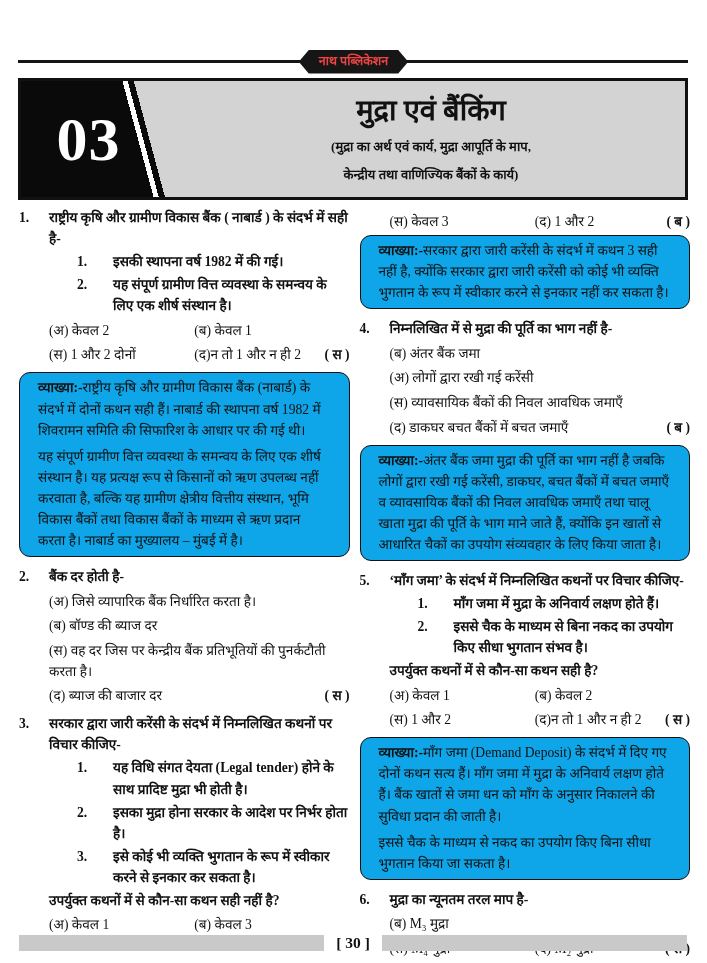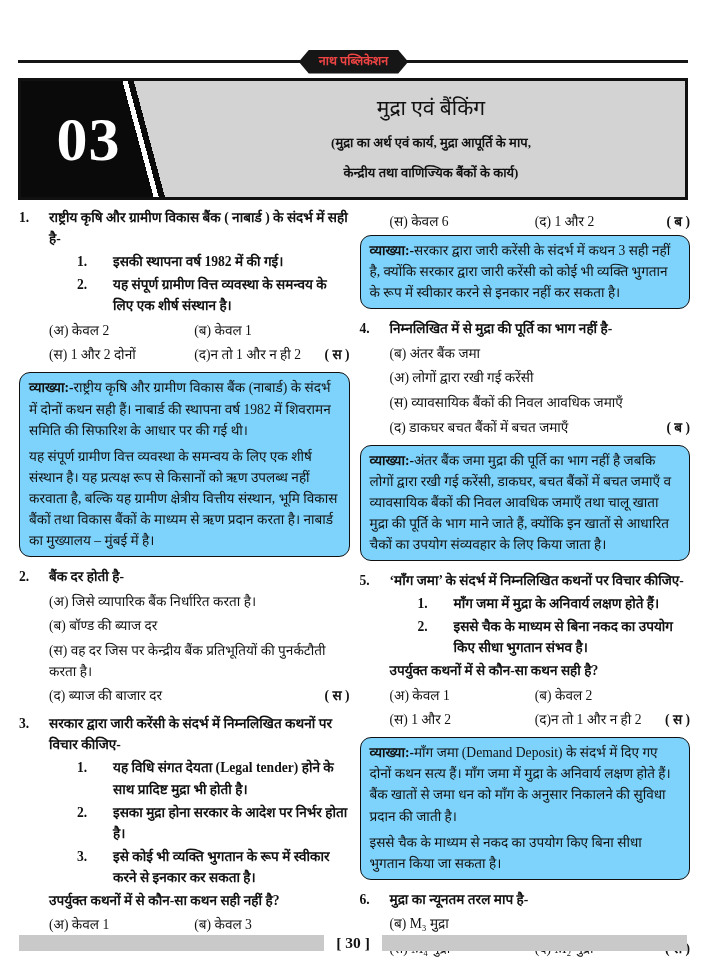--- a/index.html
+++ b/index.html
@@ -23,21 +23,21 @@
   }
   .chapter-num{
     position:absolute;left:0;top:0;width:135px;height:100%;
     display:flex;align-items:center;justify-content:center;
     color:#fff;font-size:62px;font-weight:bold;letter-spacing:1px;
   }
   .chapter-titles{
     position:absolute;left:160px;right:4px;top:0;height:100%;
     display:flex;flex-direction:column;justify-content:space-evenly;align-items:center;text-align:center;
   }
-  .chapter-title{font-size:21px;font-weight:normal;line-height:1.05;}
+  .chapter-title{font-size:29px;font-weight:bold;line-height:1.05;}
   .chapter-sub{font-size:13px;font-weight:bold;line-height:1.1;}
   
   .content{
     position:absolute;top:207px;left:19px;right:17px;
     display:flex;gap:10px;
     font-size:13.6px;line-height:1.55;
   }
   .col{flex:1;min-width:0;}
   .question{position:relative;padding-left:30px;margin-bottom:7px;}
   .question.no-num{margin-bottom:2px;}
@@ -46,21 +46,21 @@
   .statement{display:flex;padding-left:28px;font-weight:bold;margin:2px 0;}
   .st-num{width:36px;flex:none;}
   .st-text{flex:1;}
   .q-prompt{font-weight:bold;margin-top:2px;}
   .opt-row{display:flex;margin:3.5px 0;}
   .opt{white-space:normal;}
   .opt-first{width:47%;flex:none;padding-right:4px;}
   .answer{margin-left:auto;font-weight:bold;padding-left:8px;white-space:nowrap;}
   .expl-box{
     border:1.6px solid #111;border-radius:11px;
-    padding:4px 9px 5px;margin:3px 0 9px;background:#7dd3fc;
+    padding:4px 18px 5px;margin:3px 0 9px;background:#0ea5e9;
   }
   .expl-p{margin:0 0 5px;}
   .expl-p:last-child{margin-bottom:0;}
   .expl-label{font-weight:bold;}
   
   .footer{
     position:absolute;top:934px;left:19px;right:20px;
     display:flex;align-items:center;gap:12px;
   }
   .footer-bar{height:16px;background:#c9c9c9;flex:1;}
@@ -152,21 +152,21 @@
               <span class="opt opt-first">(अ) केवल 1</span>
               <span class="opt">(ब) केवल 3</span>
             </div>
           </div>
         </div>
       </div>
     <div class="col" id="col-right">
         <div class="question no-num">
           <div class="q-body">
             <div class="opt-row">
-              <span class="opt opt-first">(स) केवल 6</span>
+              <span class="opt opt-first">(स) केवल 3</span>
               <span class="opt">(द) 1 और 2</span>
               <span class="answer">( ब )</span>
             </div>
           </div>
         </div>
         <div class="expl-box">
           <p class="expl-p"><b class="expl-label">व्याख्या:-</b>सरकार द्वारा जारी करेंसी के संदर्भ में कथन 3 सही नहीं है, क्योंकि सरकार द्वारा जारी करेंसी को कोई भी व्यक्ति भुगतान के रूप में स्वीकार करने से इनकार नहीं कर सकता है।</p>
         </div>
         <div class="question">
           <div class="q-num">4.</div>

